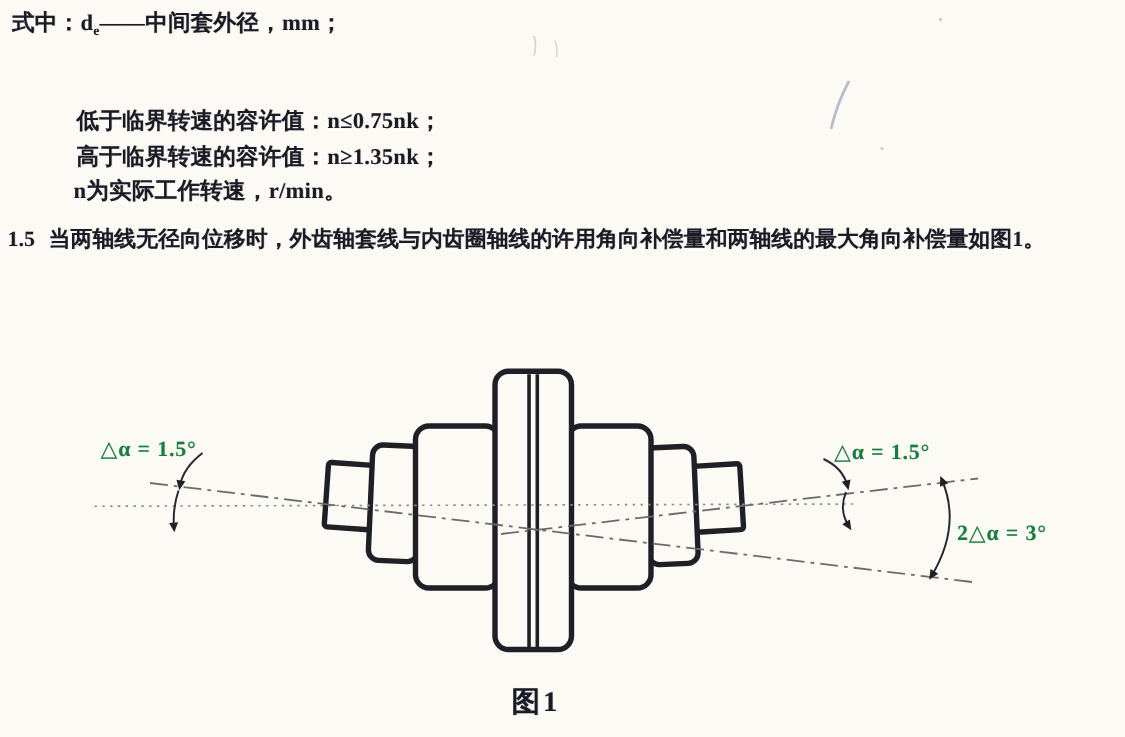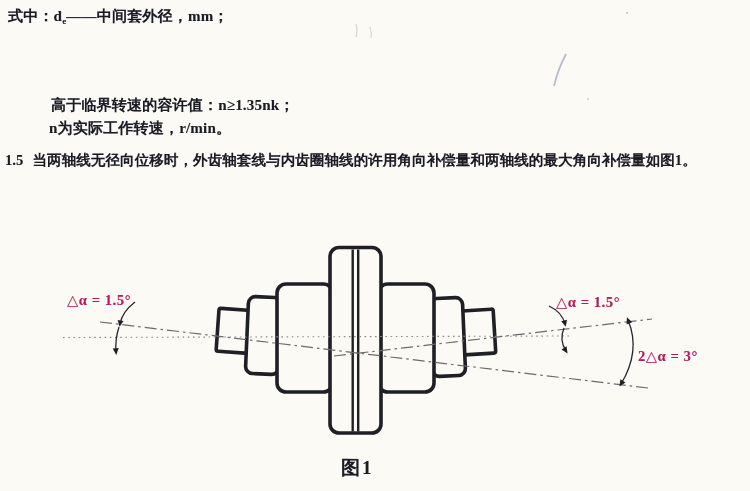--- a/index.html
+++ b/index.html
@@ -13,41 +13,42 @@
     position:absolute;white-space:nowrap;
     color:#1b1b26;font-weight:700;font-size:15px;line-height:18px;
     text-shadow:0.3px 0.3px 0.6px rgba(25,25,50,.30);
     letter-spacing:0.2px;
   }
   .txt sub{font-size:9px;line-height:0;vertical-align:-3px;}
   .clause{font-size:14.5px;letter-spacing:0.1px;}
   .clause .num{margin-right:9px;text-align:right;}
   .anglbl{
     position:absolute;white-space:nowrap;
-    color:#be185d;font-weight:700;font-size:14.5px;
+    color:#15803d;font-weight:700;font-size:14.5px;
     letter-spacing:0.6px;
     text-shadow:0.3px 0.3px 0.5px rgba(25,25,50,.28);
   }
   .figcap{
     position:absolute;color:#1b1b26;font-weight:700;font-size:19px;
     text-shadow:0.3px 0.3px 0.5px rgba(25,25,50,.3);
     letter-spacing:2px;
   }
   svg{position:absolute;left:0;top:0;}
 </style>
 </head>
 <body>
 
 <div id="page">
 
   <div class="txt" style="left:8px;top:7px;">
     <span>式中：</span><span>d</span><sub>e</sub><span>——</span><span>中间套外径，mm；</span>
   </div>
 
 
+  <div class="txt" style="left:51px;top:72px;">低于临界转速的容许值：n≤0.75nk；</div>
   <div class="txt" style="left:51px;top:96px;">高于临界转速的容许值：n≥1.35nk；</div>
   <div class="txt" style="left:49px;top:119px;">n为实际工作转速，r/min。</div>
 
   <div class="txt clause" style="left:5px;top:151px;">
     <span class="num">1.5</span><span>当两轴线无径向位移时，外齿轴套线与内齿圈轴线的许用角向补偿量和两轴线的最大角向补偿量如图1。</span>
   </div>
 
   <svg width="750" height="491" viewBox="0 0 750 491">
     <defs>
       <marker id="arw" viewBox="0 0 8 8" refX="4.5" refY="4" markerWidth="7.5" markerHeight="7.5" orient="auto-start-reverse" markerUnits="userSpaceOnUse">

